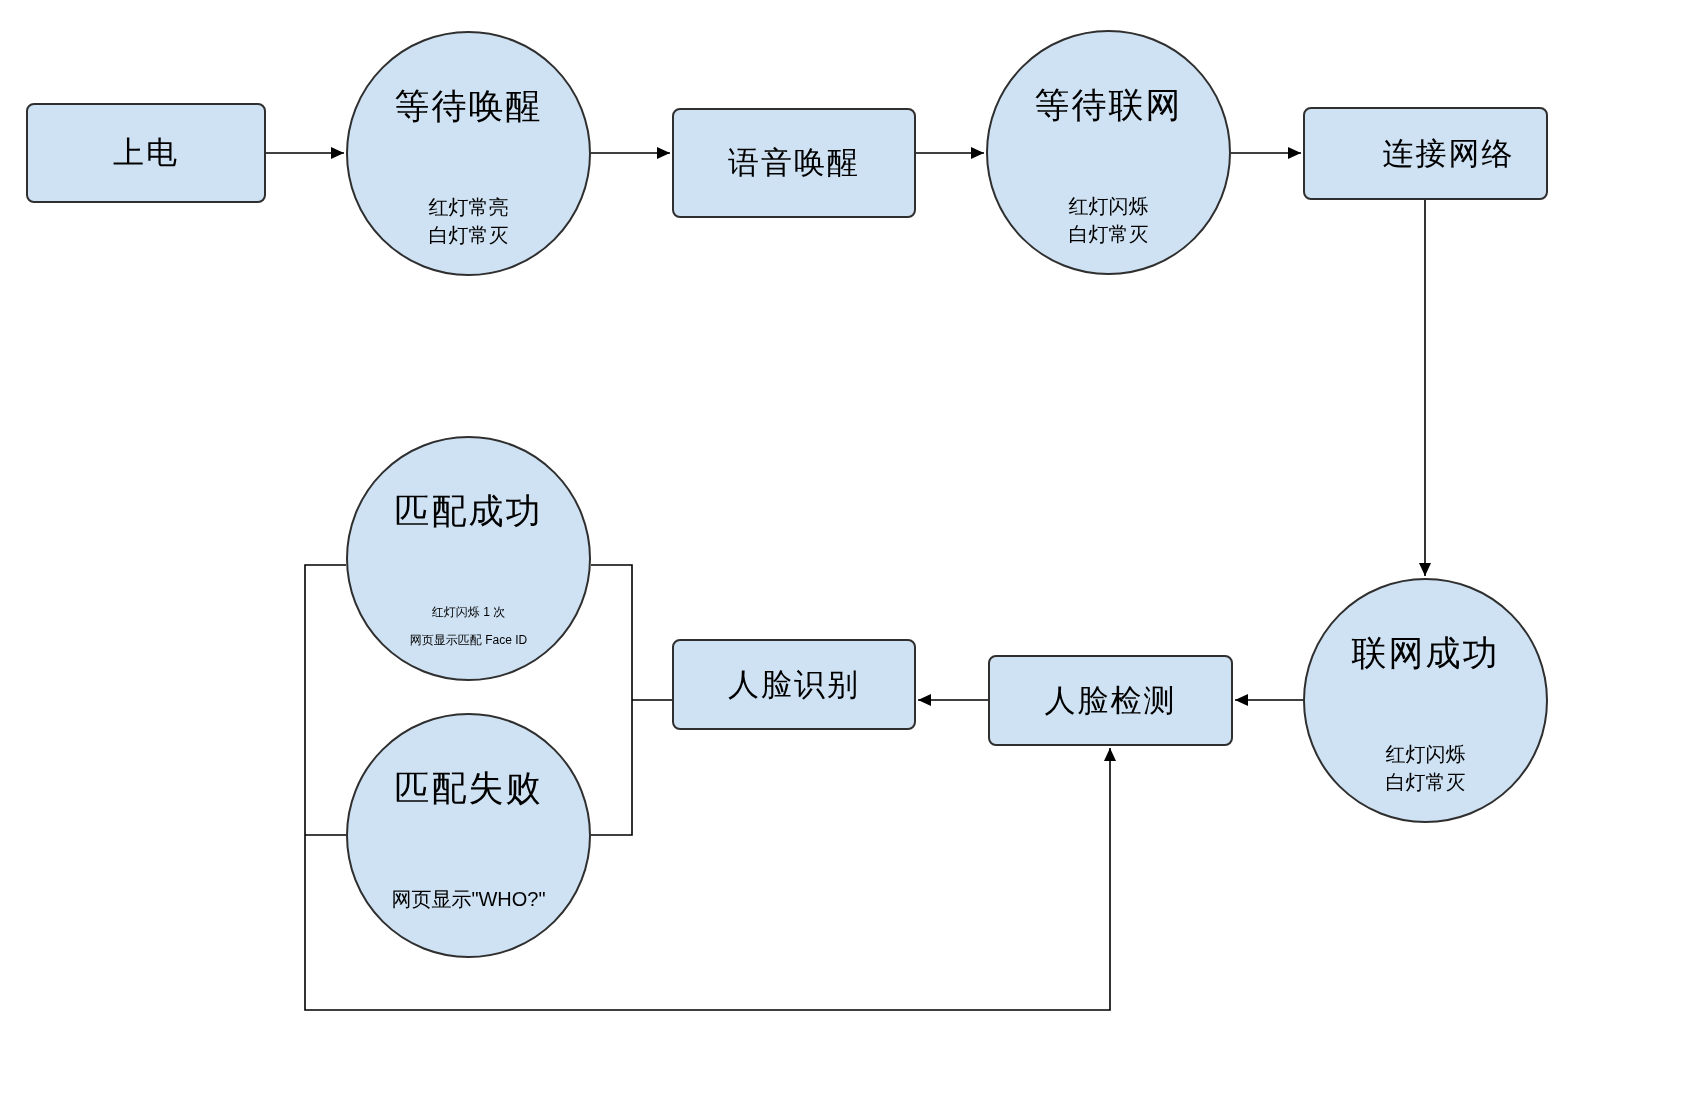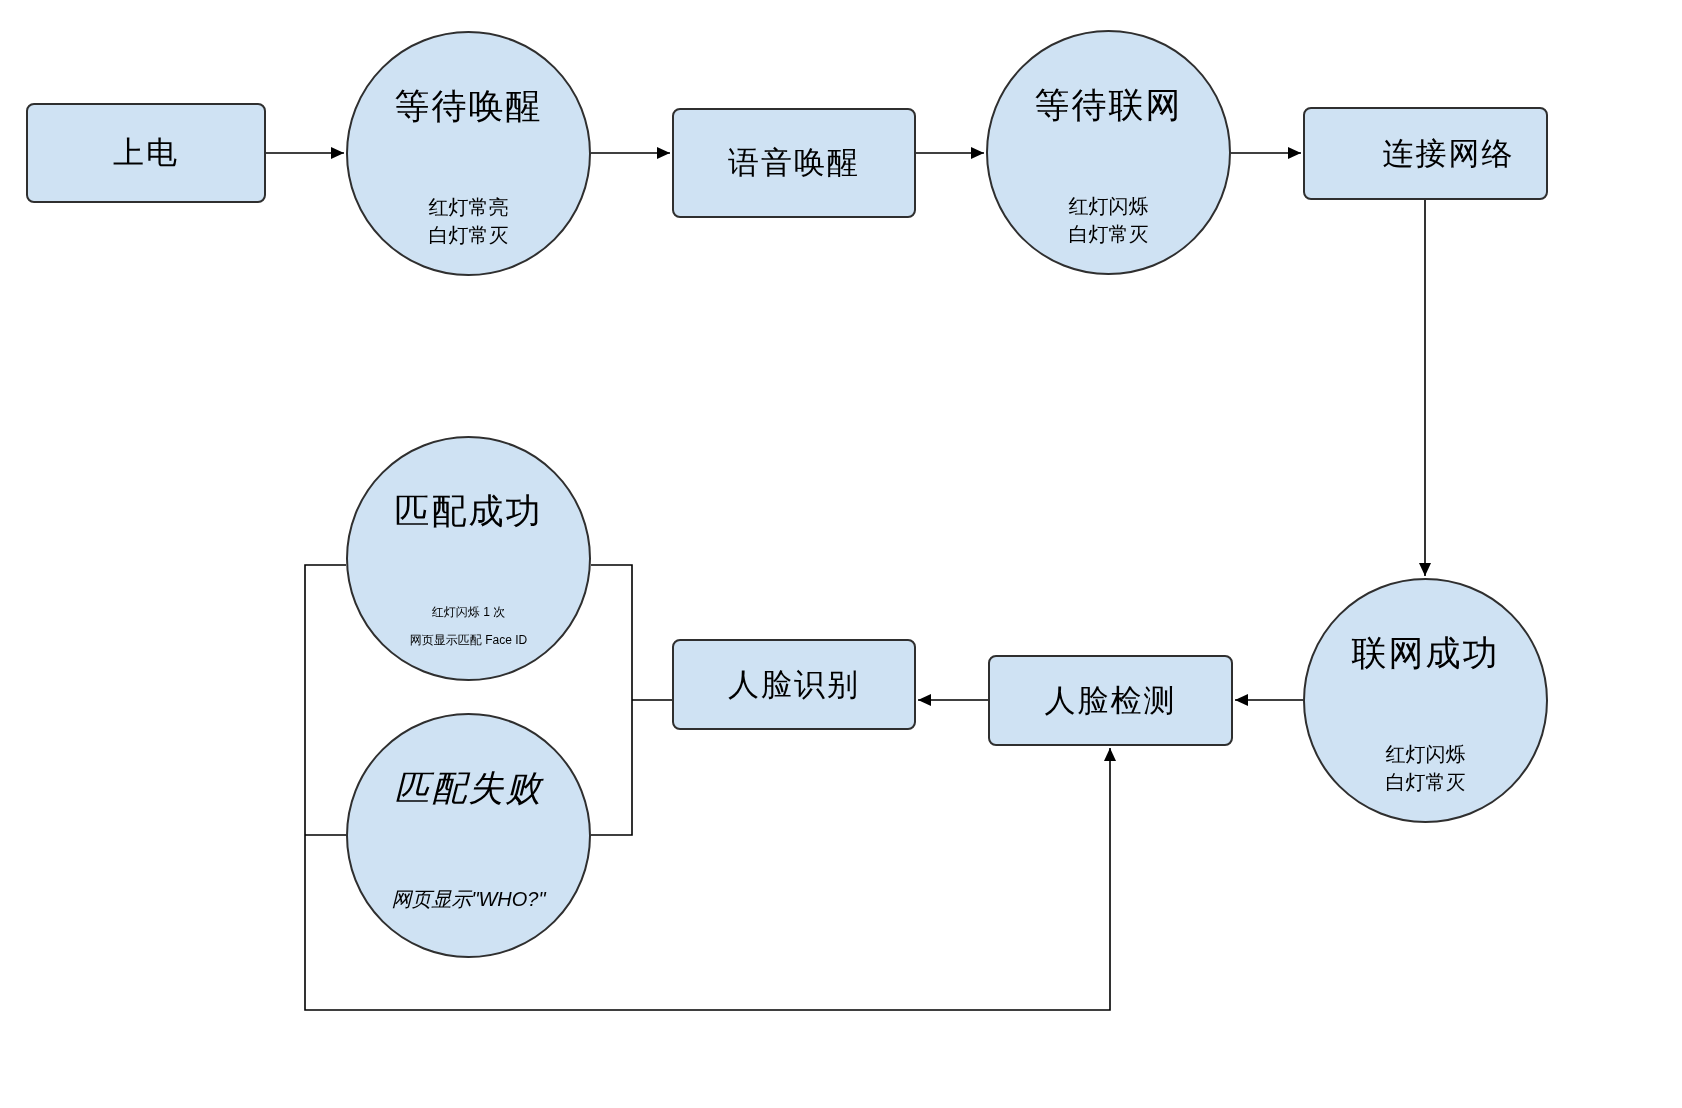--- a/index.html
+++ b/index.html
@@ -80,21 +80,21 @@
   
   .n-power-on        { left: 26px;   top: 103px; width: 240px; height: 100px; }
   .n-wait-wake       { left: 346px;  top: 31px;  }
   .n-voice-wake      { left: 672px;  top: 108px; width: 244px; height: 110px; }
   .n-wait-network    { left: 986px;  top: 30px;  }
   .n-connect-network { left: 1303px; top: 107px; width: 245px; height: 93px; padding-left: 46px; }
   .n-network-success { left: 1303px; top: 578px; }
   .n-face-detect     { left: 988px;  top: 655px; width: 245px; height: 91px; }
   .n-face-recognize  { left: 672px;  top: 639px; width: 244px; height: 91px; }
   .n-match-success   { left: 346px;  top: 436px; }
-  .n-match-fail      { left: 346px;  top: 713px; font-style: italic; }
+  .n-match-fail      { left: 346px;  top: 713px; }
   .n-match-success .circle-notes { font-size: 12px; }
   .n-match-fail .circle-notes    { top: 170px; }
 </style>
 </head>
 <body>
 
 <div class="canvas">
 
   <svg class="connectors" viewBox="0 0 1682 1108">
     <defs>

